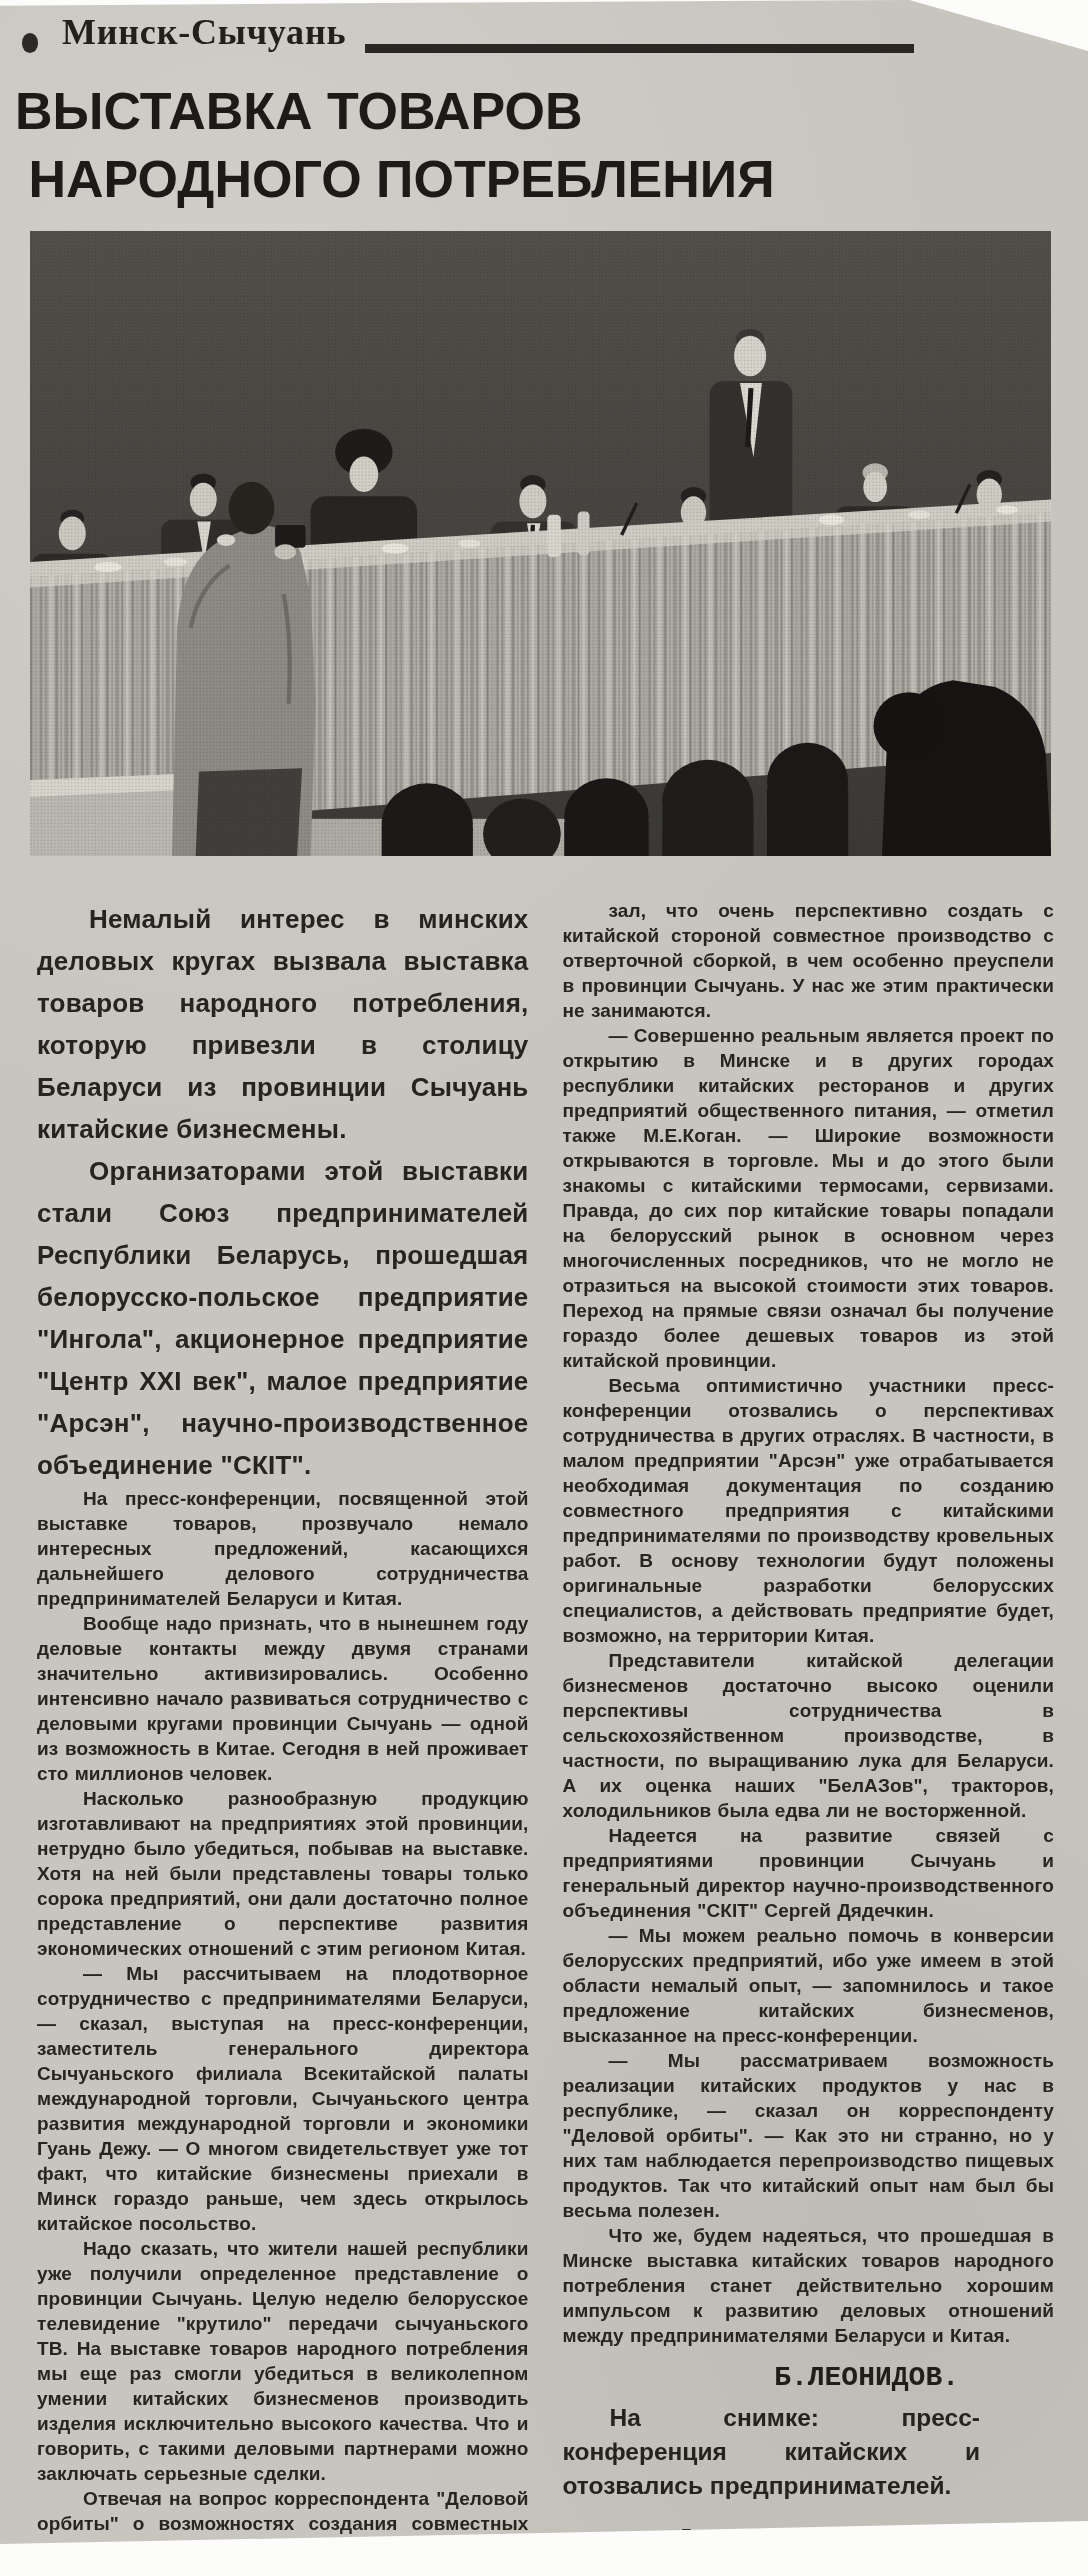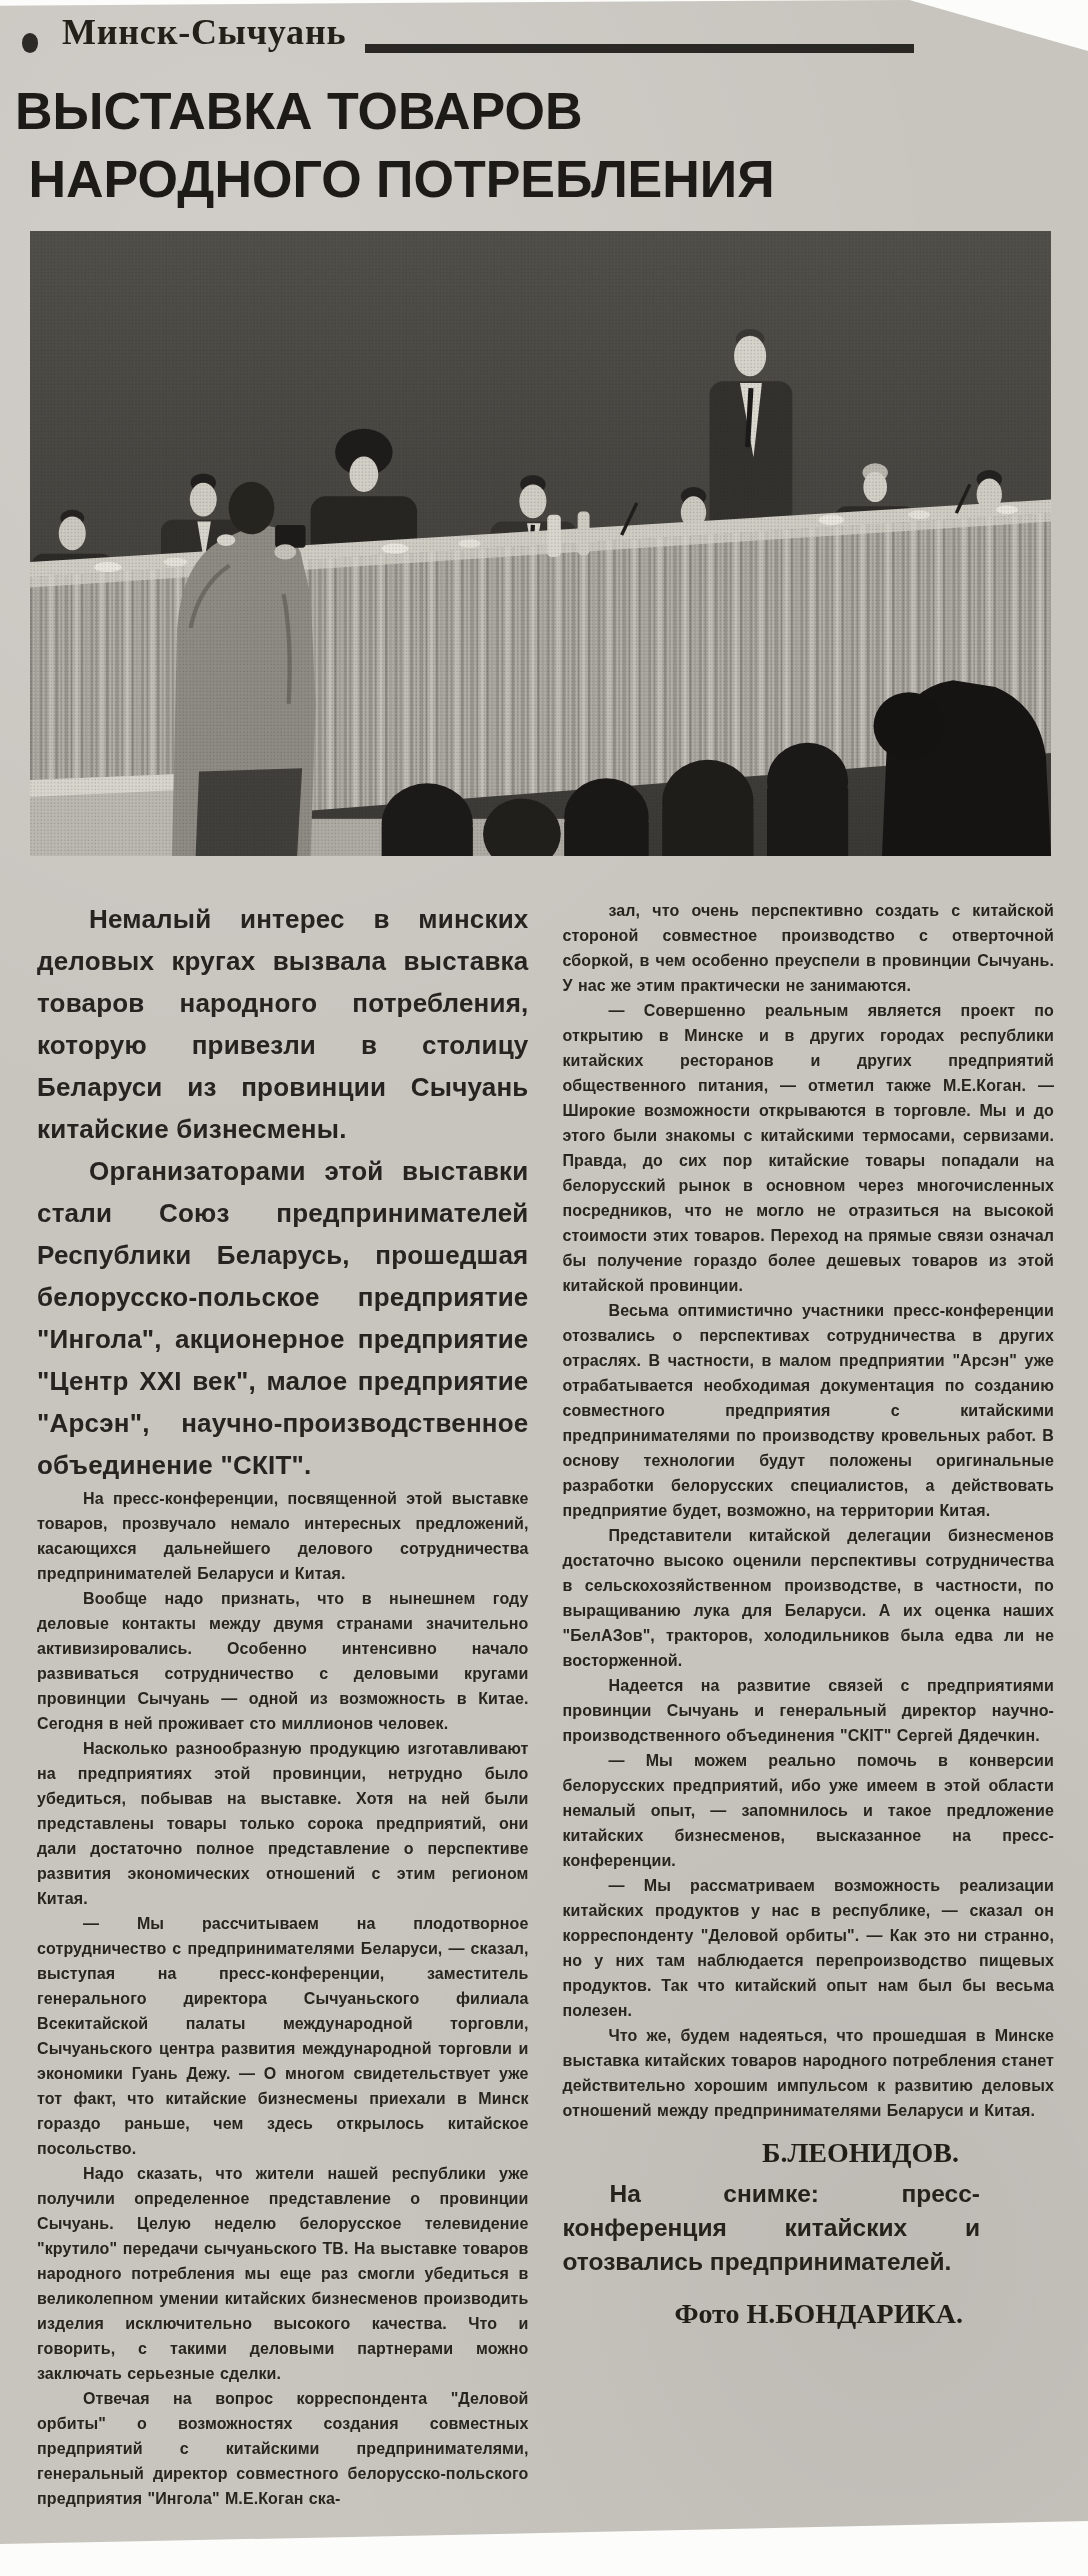--- a/index.html
+++ b/index.html
@@ -45,25 +45,25 @@
   .photo{margin:18.6px 37px 0 30px;width:1021px;height:625px;display:block;}
   
   .columns{display:flex;margin:42px 35px 0 37px;gap:34px;}
   .col{width:494px;}
   .col p{margin:0;text-align:justify;color:#28251f;}
   p.lead{
     font-size:26px;line-height:42px;font-weight:bold;
     text-indent:52px;letter-spacing:0.2px;color:#262420;
   }
   p.body-text{
-    font-size:16px;line-height:25px;font-weight:bold;
+    font-size:19px;line-height:25px;font-weight:bold;
     text-indent:46px;letter-spacing:0.1px;word-spacing:0.8px;
   }
   .byline{
-    font-family:Liberation Serif, serif;font-weight:bold;
+    font-family:Liberation Mono, monospace;font-weight:bold;
     font-size:28px;color:#211e18;text-align:right;
     padding-right:95px;margin-top:13.5px;
   }
   .photo-note{
     font-size:24.5px;line-height:34px;font-weight:bold;
     text-align:justify;text-indent:47px;color:#26231d;
     padding-right:74px;margin-top:8.5px;
   }
   .photo-credit{
     font-family:"Liberation Serif", serif;font-weight:bold;

